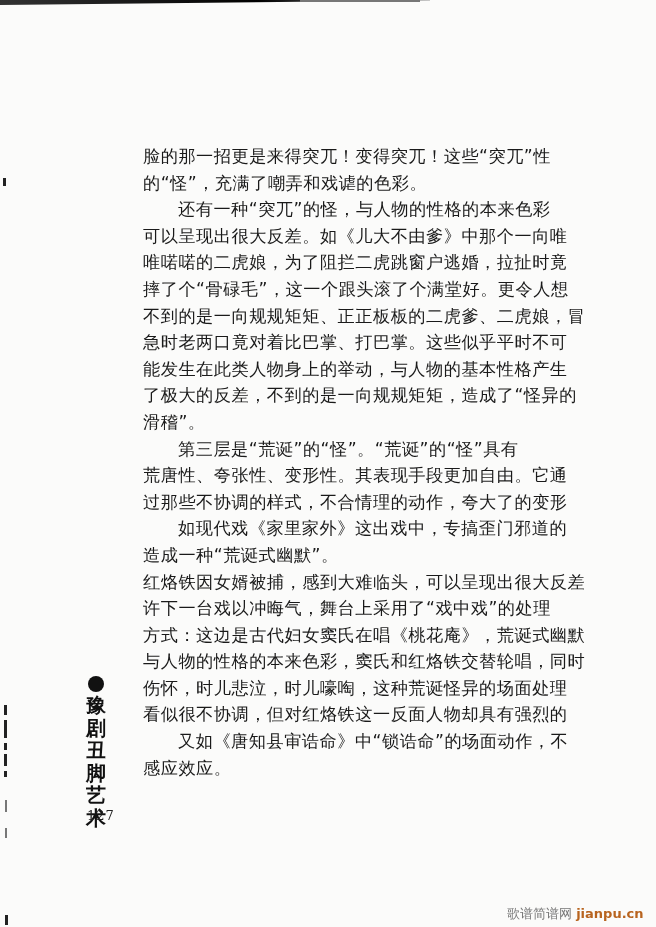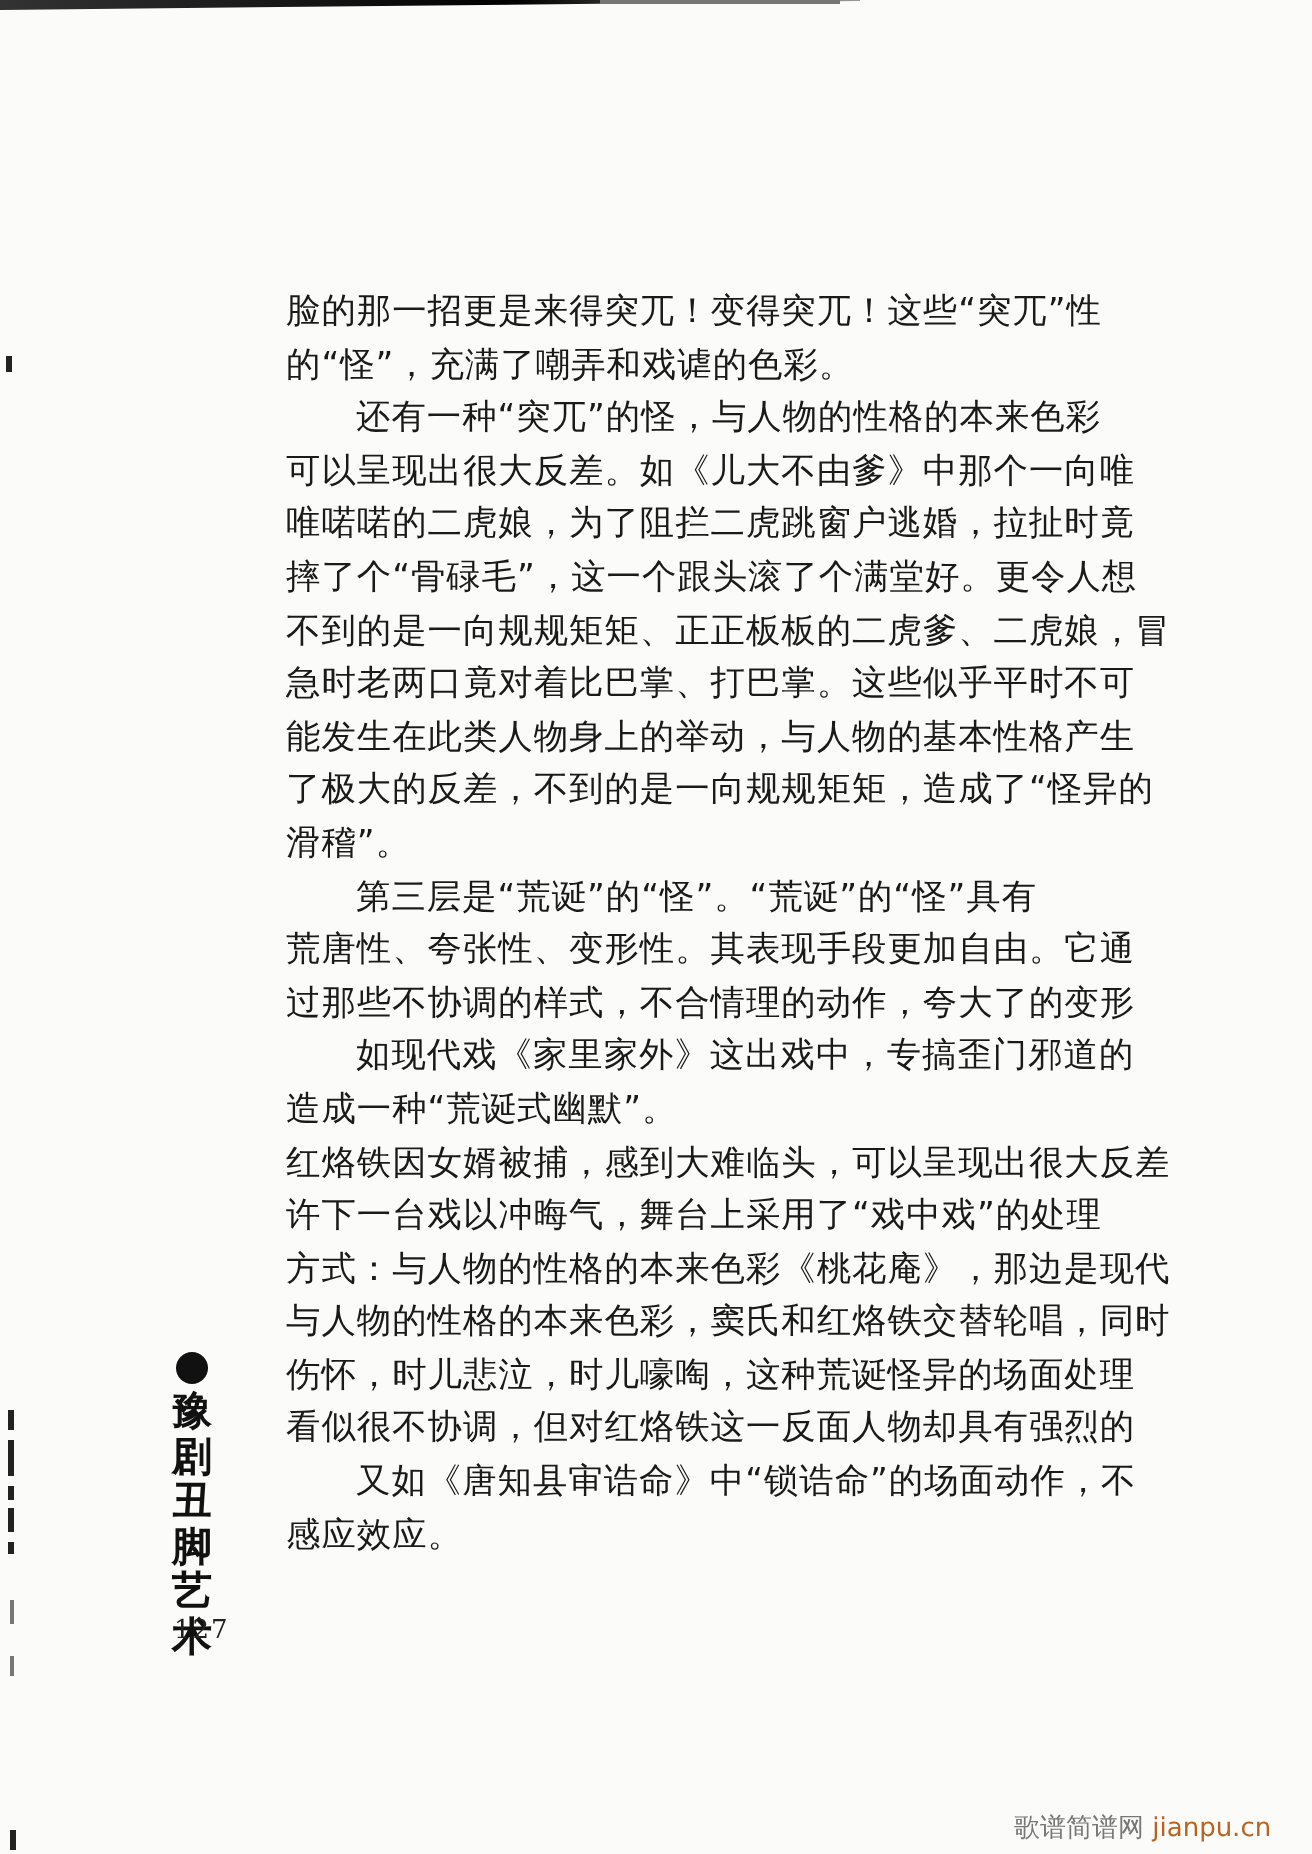--- a/index.html
+++ b/index.html
@@ -32,21 +32,21 @@
   .page-number {
     position: absolute; left: 87px; top: 808px;
     font-family: "DejaVu Serif", "Liberation Serif", serif; font-size: 13px; color: #222; letter-spacing: 1px;
   }
   .margin-mark { position: absolute; width: 3px; background: #222; }
   .margin-mark.light { background: #777; width: 2px; }
   .watermark {
     position: absolute; left: 507px; top: 905px; font-size: 13px; color: #777;
     white-space: nowrap;
   }
-  .watermark .url { color: #b8641f; font-family: "DejaVu Sans", sans-serif; font-size: 13px; }
+  .watermark .url { color: #b8641f; font-family: "DejaVu Sans", sans-serif; font-size: 13px; font-weight: bold; }
 </style>
 </head>
 <body>
 
 <div class="top-edge"></div>
 <div class="top-edge2"></div>
 
 <div class="body-text" id="body-text">
     <div class="line">脸的那一招更是来得突兀！变得突兀！这些“突兀”性</div>
     <div class="line">的“怪”，充满了嘲弄和戏谑的色彩。</div>
@@ -59,21 +59,21 @@
     <div class="line">能发生在此类人物身上的举动，与人物的基本性格产生</div>
     <div class="line">了极大的反差，不到的是一向规规矩矩，造成了“怪异的</div>
     <div class="line">滑稽”。</div>
     <div class="line indent">第三层是“荒诞”的“怪”。“荒诞”的“怪”具有</div>
     <div class="line">荒唐性、夸张性、变形性。其表现手段更加自由。它通</div>
     <div class="line">过那些不协调的样式，不合情理的动作，夸大了的变形</div>
     <div class="line indent">如现代戏《家里家外》这出戏中，专搞歪门邪道的</div>
     <div class="line">造成一种“荒诞式幽默”。</div>
     <div class="line">红烙铁因女婿被捕，感到大难临头，可以呈现出很大反差</div>
     <div class="line">许下一台戏以冲晦气，舞台上采用了“戏中戏”的处理</div>
-    <div class="line">方式：与人物的性格的本来色彩《桃花庵》，那边是现代</div>
+    <div class="line">方式：这边是古代妇女窦氏在唱《桃花庵》，荒诞式幽默</div>
     <div class="line">与人物的性格的本来色彩，窦氏和红烙铁交替轮唱，同时</div>
     <div class="line">伤怀，时儿悲泣，时儿嚎啕，这种荒诞怪异的场面处理</div>
     <div class="line">看似很不协调，但对红烙铁这一反面人物却具有强烈的</div>
     <div class="line indent">又如《唐知县审诰命》中“锁诰命”的场面动作，不</div>
     <div class="line">感应效应。</div>
   </div>
 
 <div class="side-title">
   <div class="side-dot"></div>
   <div class="side-char">豫</div>

